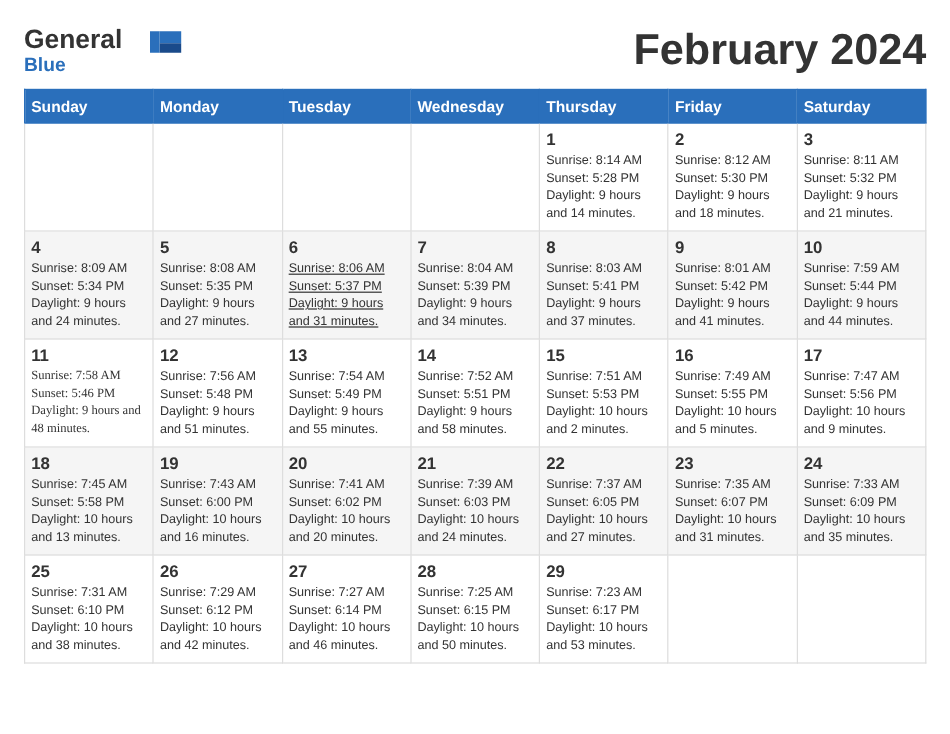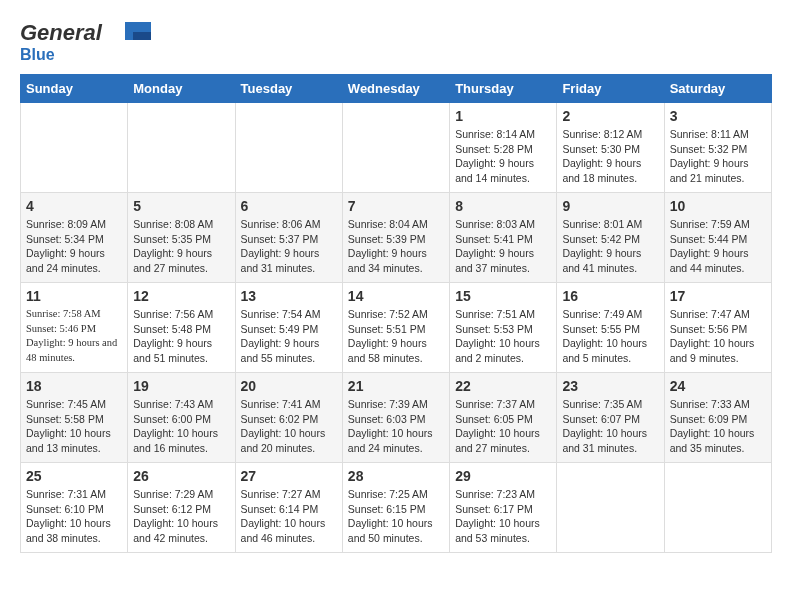--- a/index.html
+++ b/index.html
@@ -16,23 +16,22 @@
       align-items: flex-start;
       margin-bottom: 10px;
     }
     .logo {
       display: flex;
       flex-direction: column;
       align-items: flex-start;
     }
     .logo-row {
       display: flex;
-      align-items: flex-start;
+      align-items: flex-end;
       gap: 21px;
-      font-style: italic;
     }
     .title-area {
       text-align: right;
     }
     .month-title {
       font-size: 36px;
       font-weight: bold;
       color: #333;
     }
     .location-title {
@@ -90,20 +89,21 @@
         <polygon points="10,2 28,2 28,12 10,12" fill="#2a6fbb"></polygon>
         <polygon points="10,12 28,12 28,20 10,20" fill="#1a4a8a"></polygon>
         <polygon points="2,2 10,2 10,20 2,20" fill="#2a6fbb"></polygon>
       </svg>
     </div>
     <div>
       <span style="font-size:16px;font-weight:bold;color:#2a6fbb;">Blue</span>
     </div>
   </div>
   <div class="title-area">
+    <div class="month-title">February 2024</div>
   </div>
 </div>
 
 <table>
   <thead>
     <tr id="header-row">
         <th>Sunday</th>
         <th>Monday</th>
         <th>Tuesday</th>
         <th>Wednesday</th>
@@ -145,21 +145,21 @@
 Daylight: 9 hours and 24 minutes.</div>
         </td>
         <td>
           <span class="day-num">5</span>
           <div class="cell-info" style="white-space: pre-line;">Sunrise: 8:08 AM
 Sunset: 5:35 PM
 Daylight: 9 hours and 27 minutes.</div>
         </td>
         <td>
           <span class="day-num">6</span>
-          <div class="cell-info" style="white-space: pre-line;">Sunrise: 8:06 AM
+          <div class="cell-info" style="white-space: pre-line; text-decoration: underline;">Sunrise: 8:06 AM
 Sunset: 5:37 PM
 Daylight: 9 hours and 31 minutes.</div>
         </td>
         <td>
           <span class="day-num">7</span>
           <div class="cell-info" style="white-space: pre-line;">Sunrise: 8:04 AM
 Sunset: 5:39 PM
 Daylight: 9 hours and 34 minutes.</div>
         </td>
         <td>

